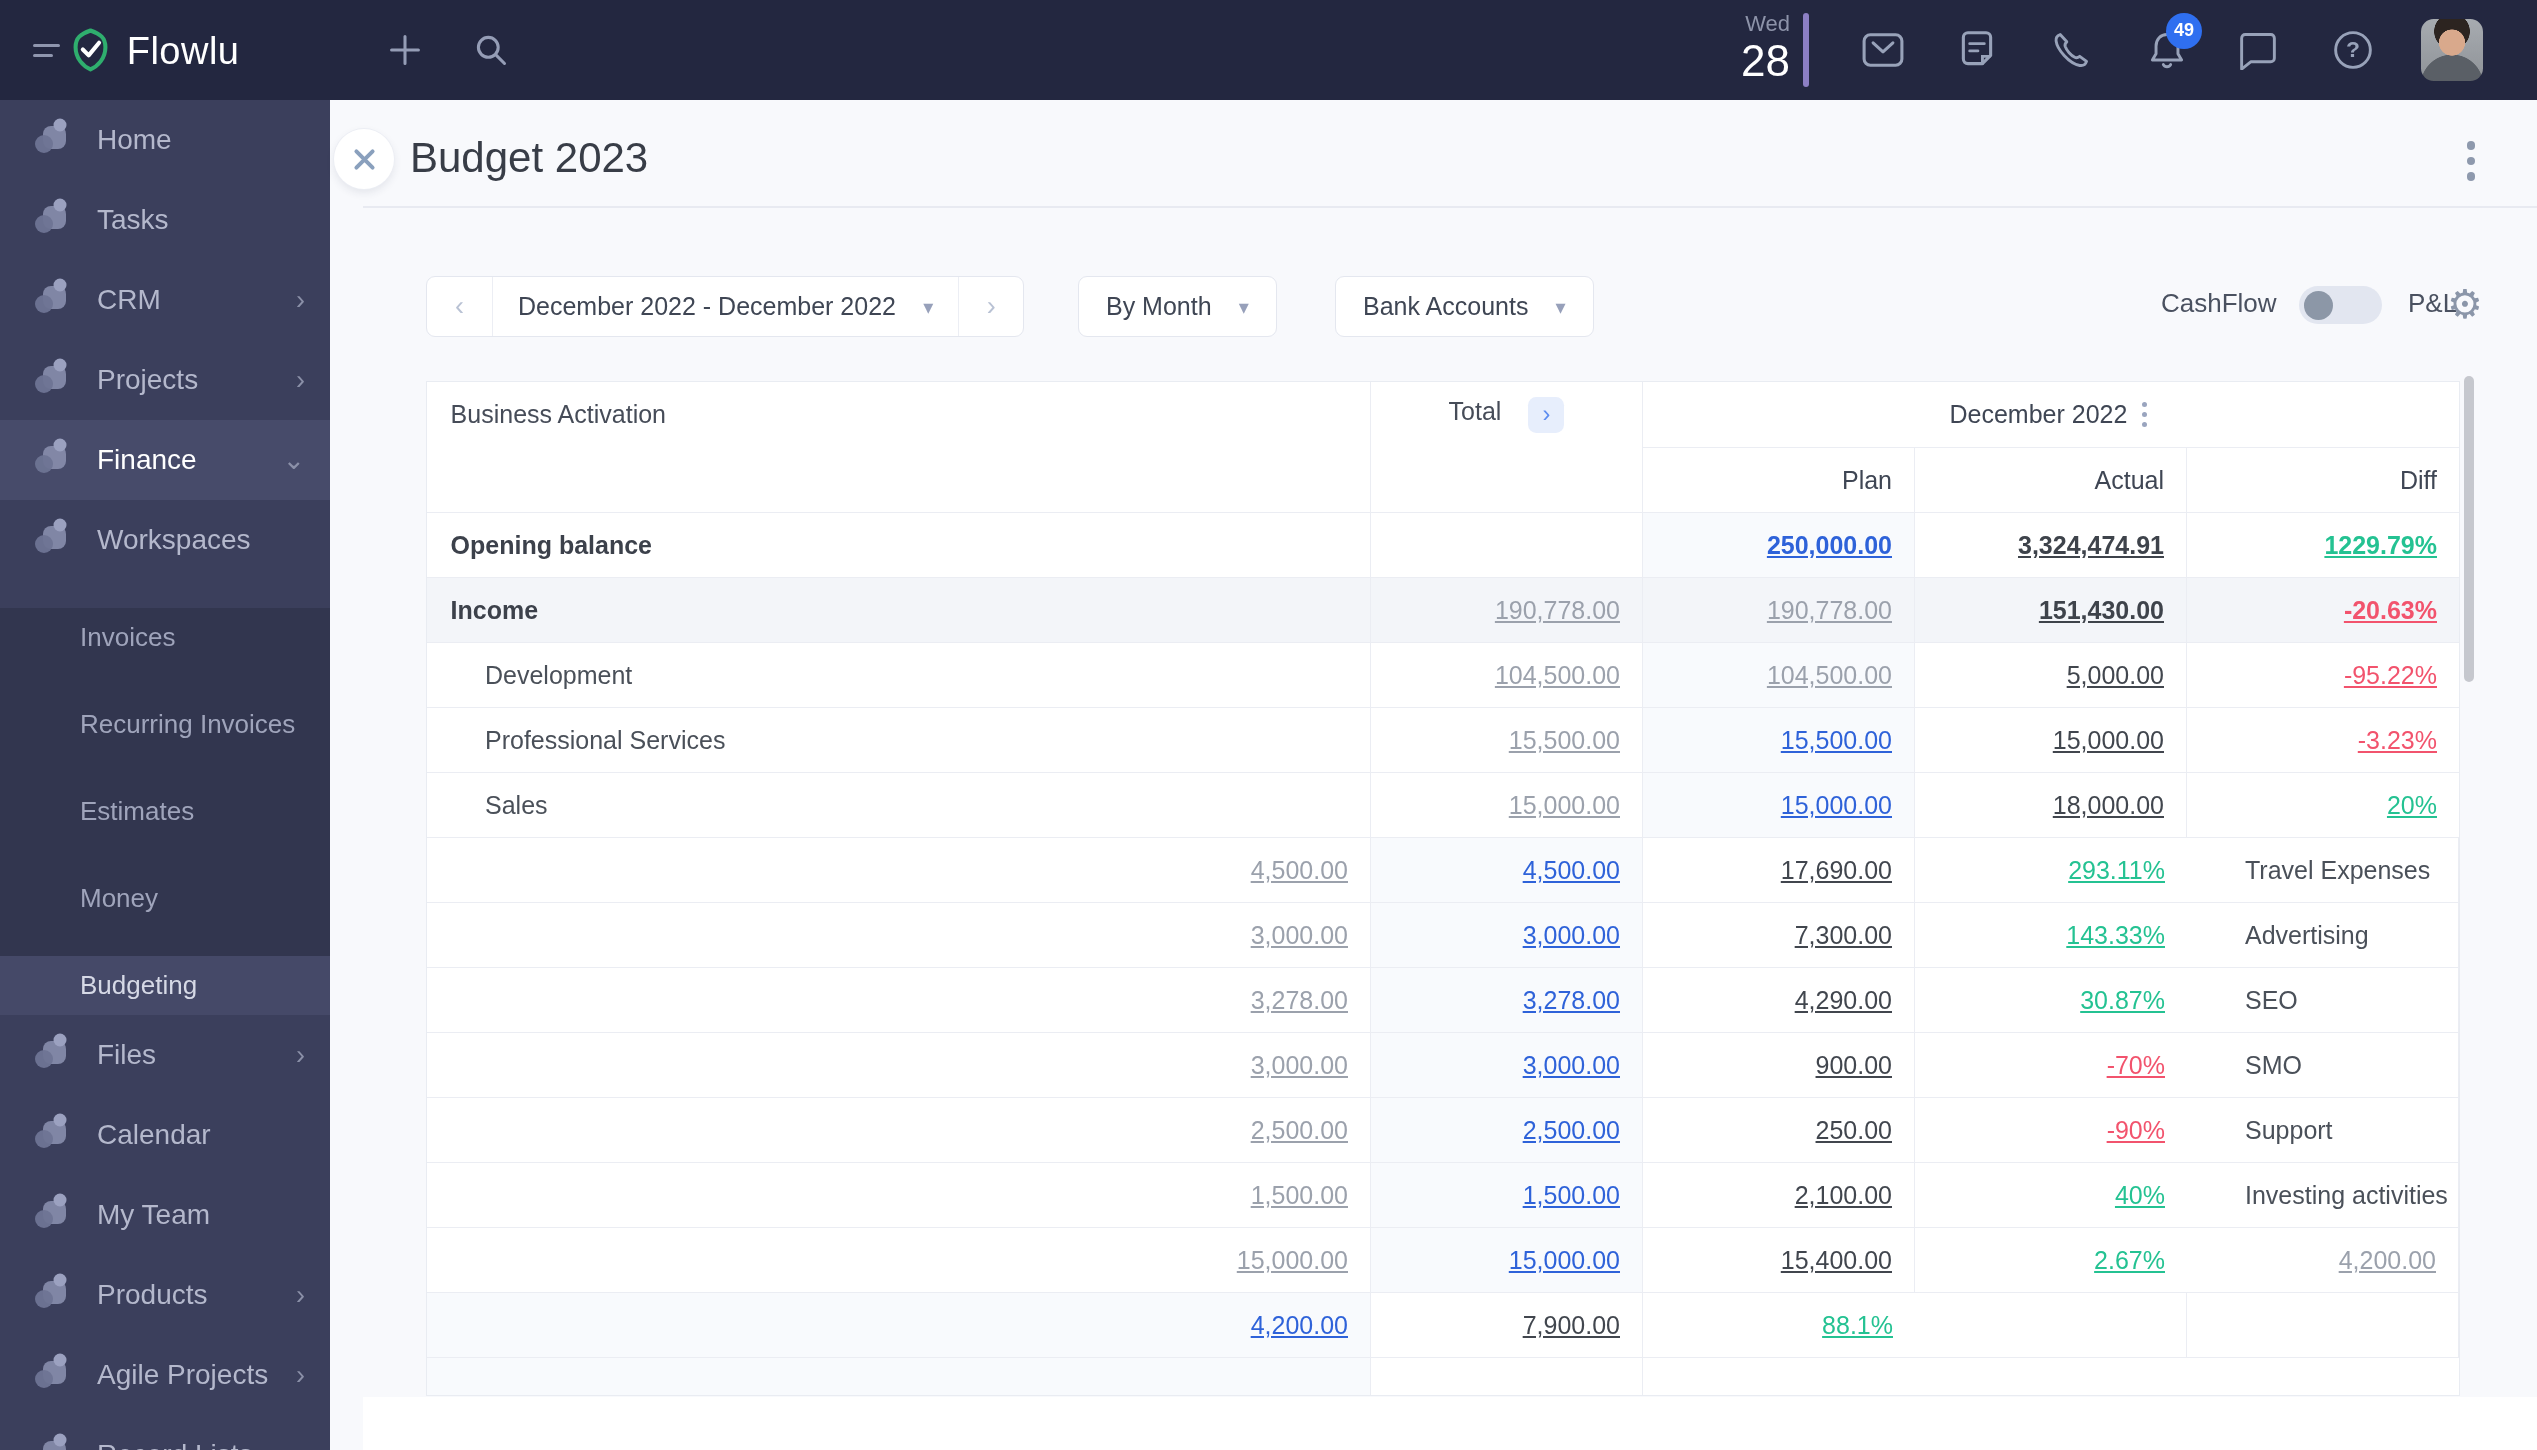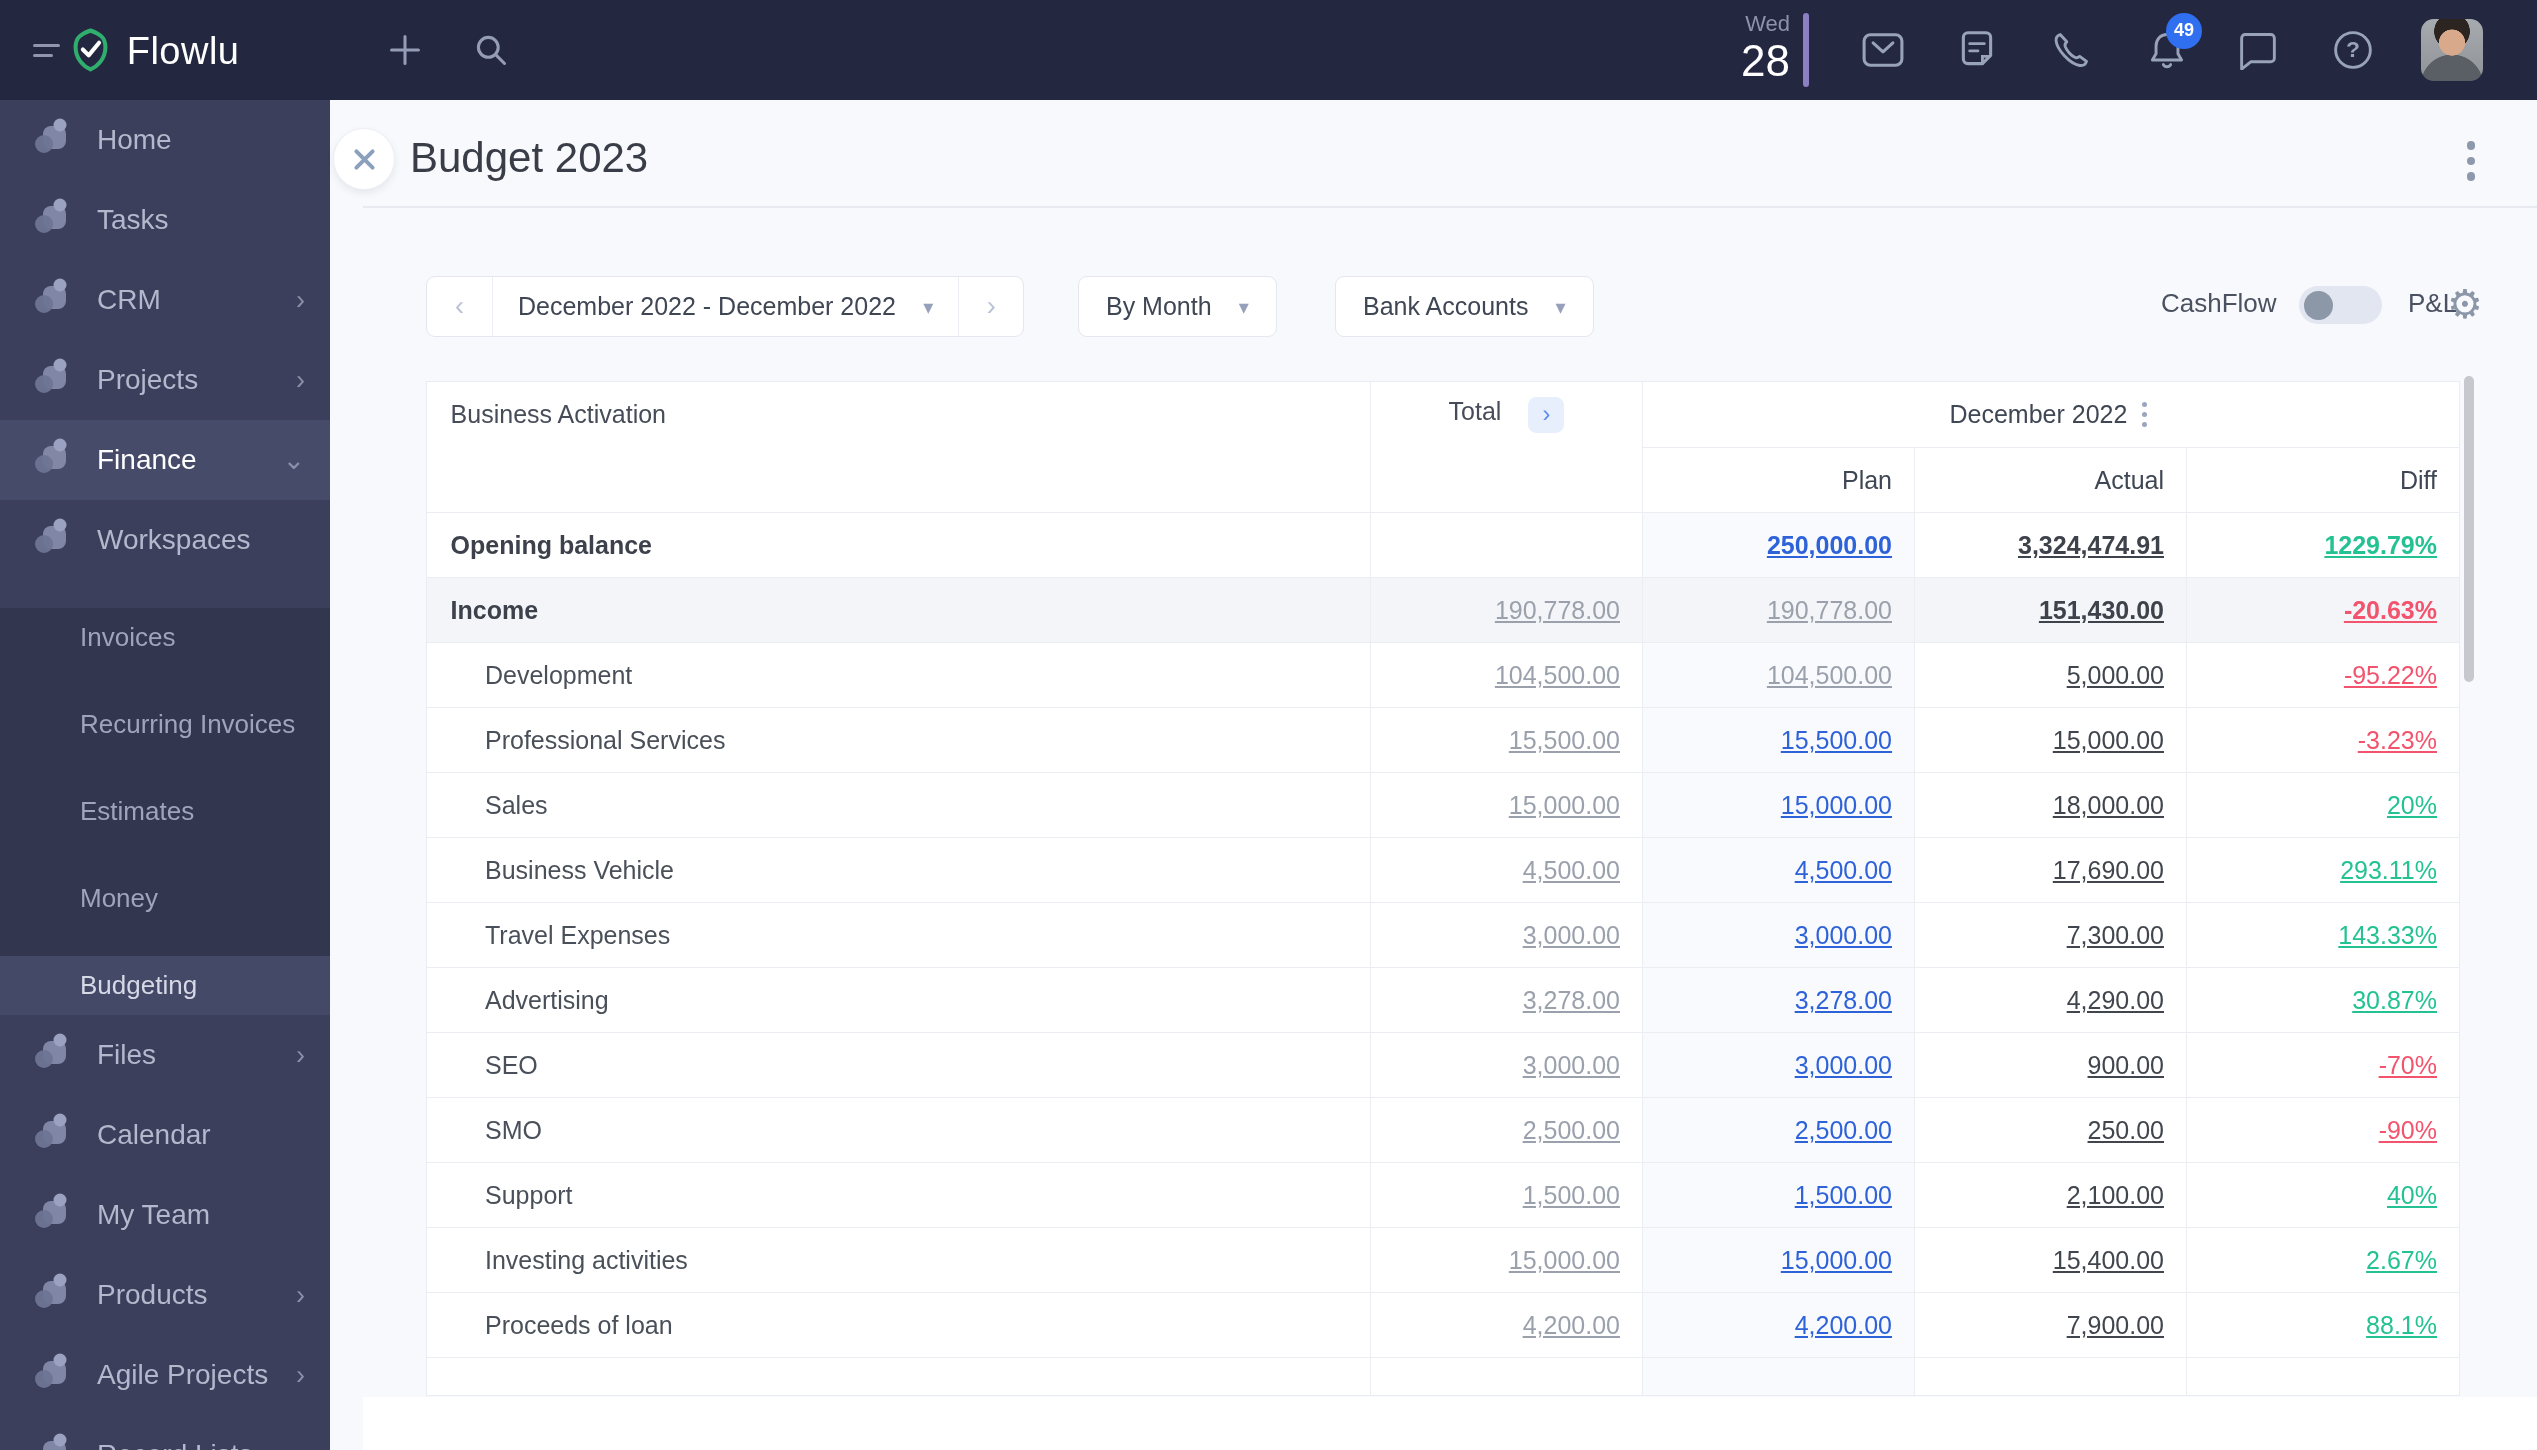--- a/index.html
+++ b/index.html
@@ -401,21 +401,20 @@
     <div class="bt-cell name-cell lvl1">Professional Services</div>
     <div class="bt-cell num val-gray">15,500.00</div>
     <div class="bt-cell num val-blue tint">15,500.00</div>
     <div class="bt-cell num val-dark">15,000.00</div>
     <div class="bt-cell num no-r neg">-3.23%</div>
     <div class="bt-cell name-cell lvl1">Sales</div>
     <div class="bt-cell num val-gray">15,000.00</div>
     <div class="bt-cell num val-blue tint">15,000.00</div>
     <div class="bt-cell num val-dark">18,000.00</div>
     <div class="bt-cell num no-r pos">20%</div>
-    <div class="bt-cell name-cell lvl1">Business Vehicle</div>
     <div class="bt-cell num val-gray">4,500.00</div>
     <div class="bt-cell num val-blue tint">4,500.00</div>
     <div class="bt-cell num val-dark">17,690.00</div>
     <div class="bt-cell num no-r pos">293.11%</div>
     <div class="bt-cell name-cell lvl1">Travel Expenses</div>
     <div class="bt-cell num val-gray">3,000.00</div>
     <div class="bt-cell num val-blue tint">3,000.00</div>
     <div class="bt-cell num val-dark">7,300.00</div>
     <div class="bt-cell num no-r pos">143.33%</div>
     <div class="bt-cell name-cell lvl1">Advertising</div>
@@ -436,21 +435,20 @@
     <div class="bt-cell name-cell lvl1">Support</div>
     <div class="bt-cell num val-gray">1,500.00</div>
     <div class="bt-cell num val-blue tint">1,500.00</div>
     <div class="bt-cell num val-dark">2,100.00</div>
     <div class="bt-cell num no-r pos">40%</div>
     <div class="bt-cell name-cell lvl1">Investing activities</div>
     <div class="bt-cell num val-gray">15,000.00</div>
     <div class="bt-cell num val-blue tint">15,000.00</div>
     <div class="bt-cell num val-dark">15,400.00</div>
     <div class="bt-cell num no-r pos">2.67%</div>
-    <div class="bt-cell name-cell lvl1">Proceeds of loan</div>
     <div class="bt-cell num val-gray">4,200.00</div>
     <div class="bt-cell num val-blue tint">4,200.00</div>
     <div class="bt-cell num val-dark">7,900.00</div>
     <div class="bt-cell num no-r pos">88.1%</div>
     <div class="bt-cell name-cell"></div>
     <div class="bt-cell num"></div>
     <div class="bt-cell num tint"></div>
     <div class="bt-cell num"></div>
     <div class="bt-cell num no-r"></div>
   </div>

